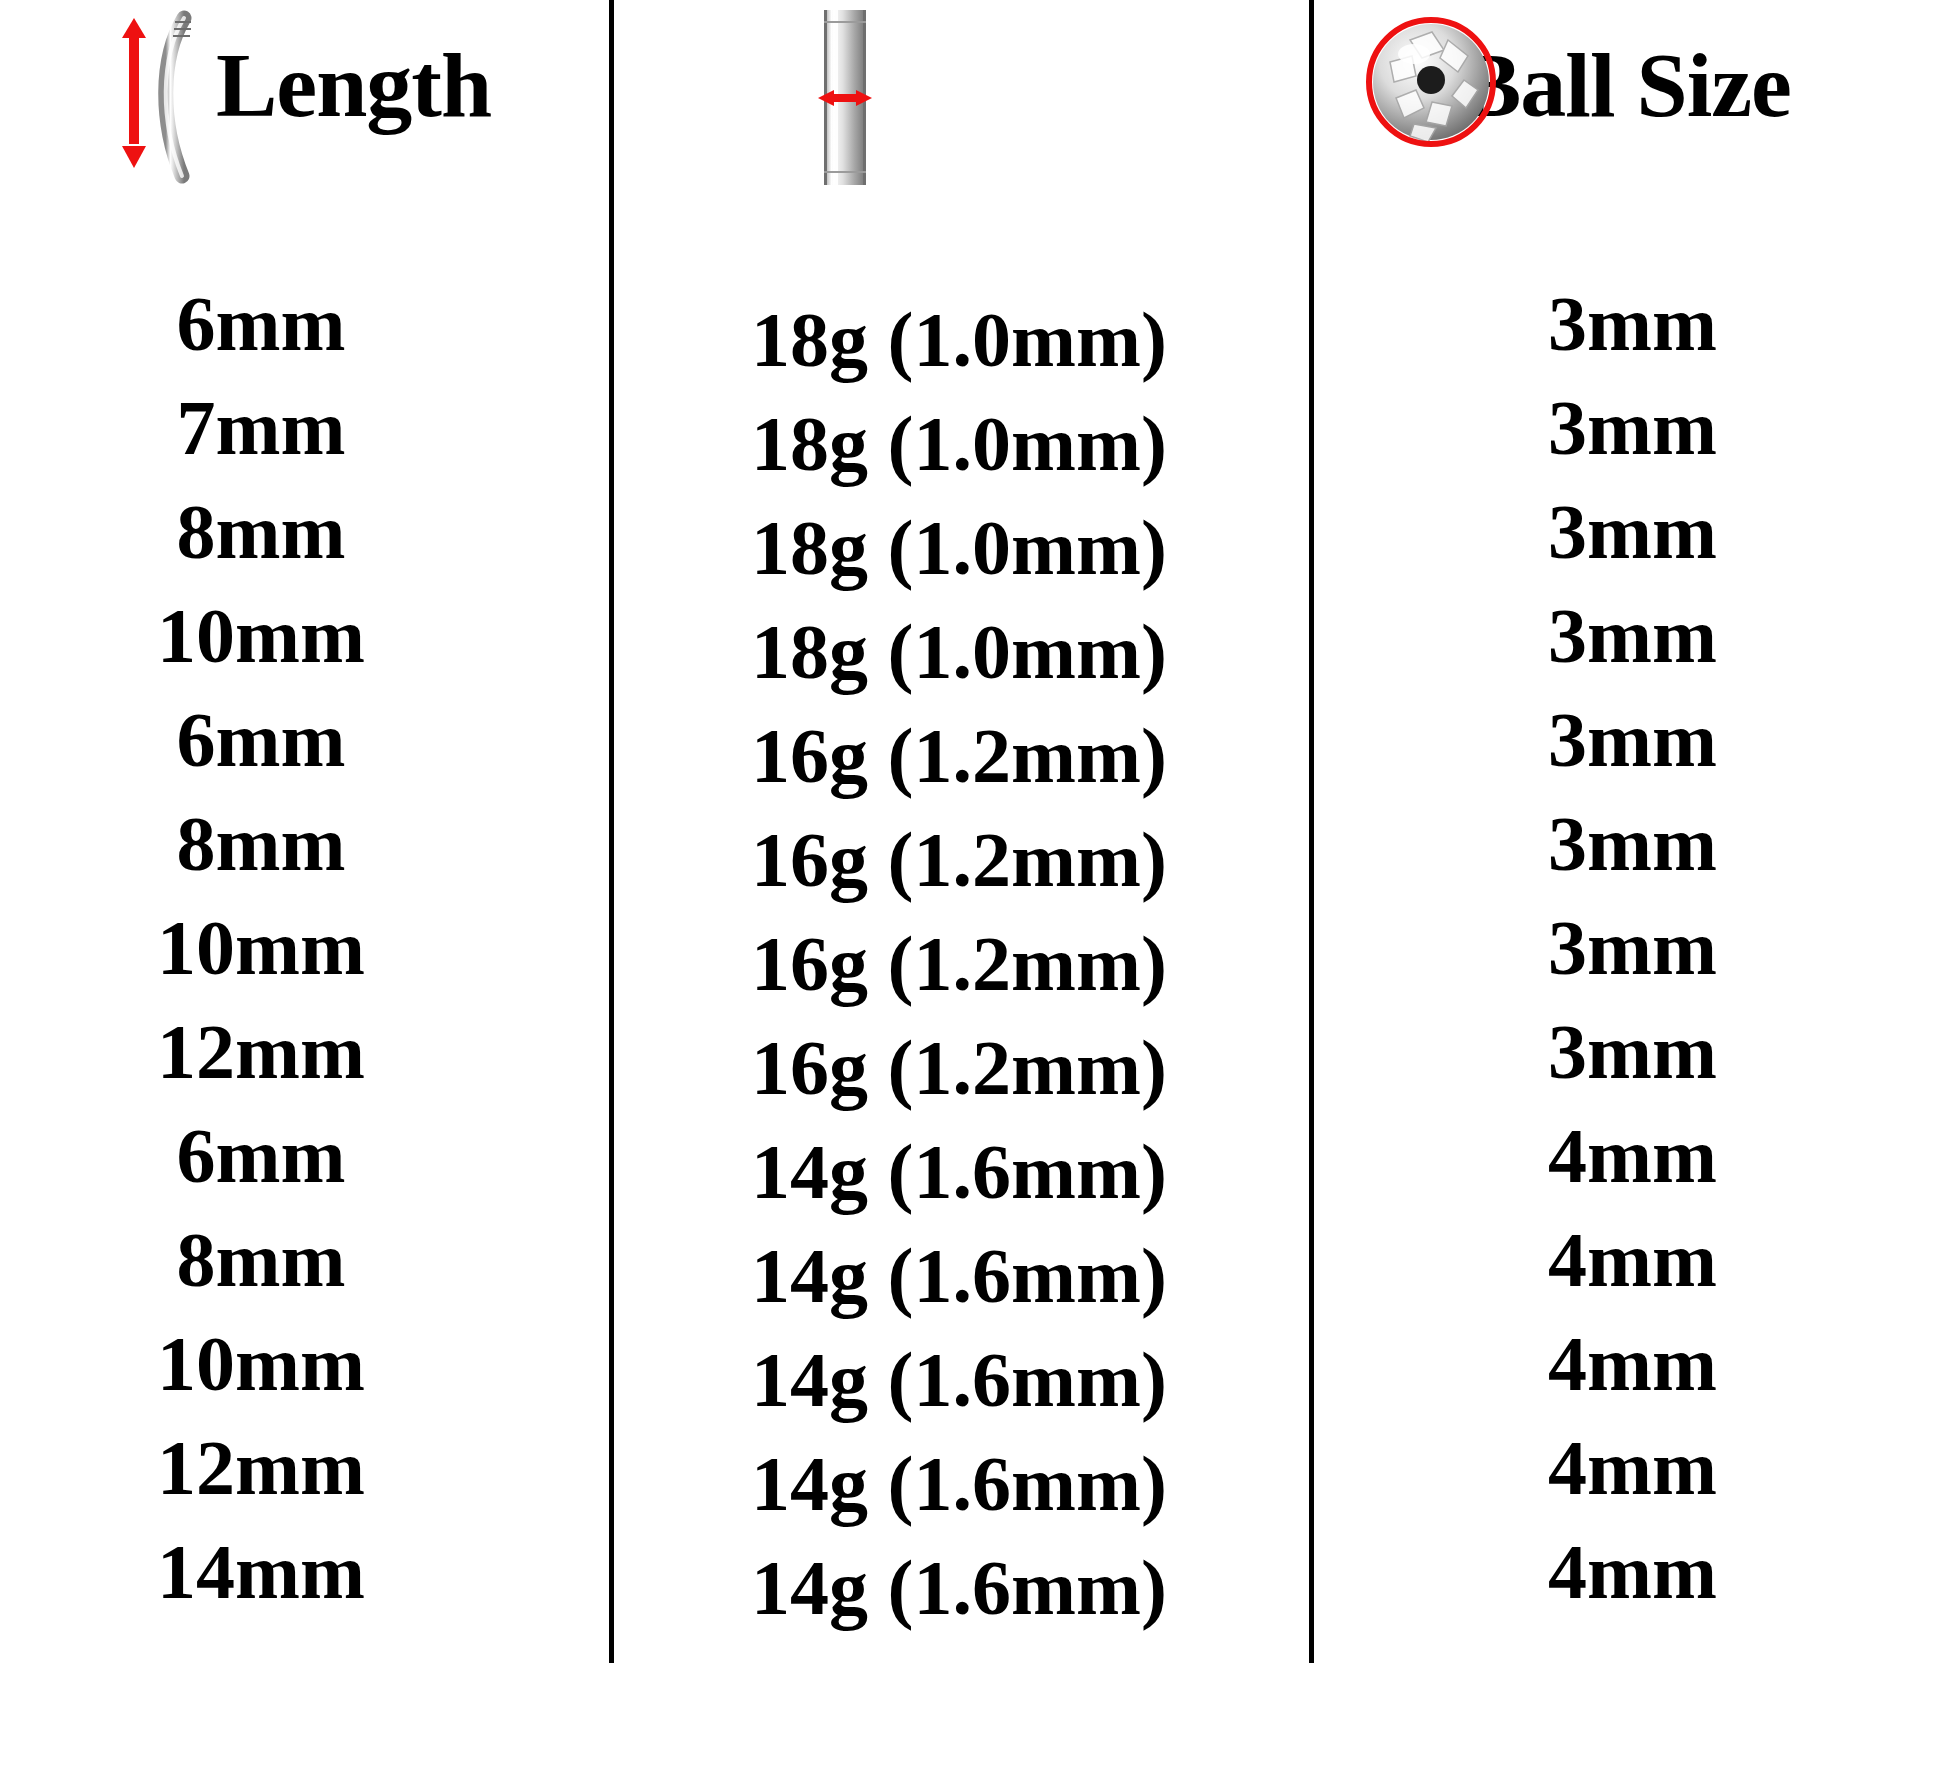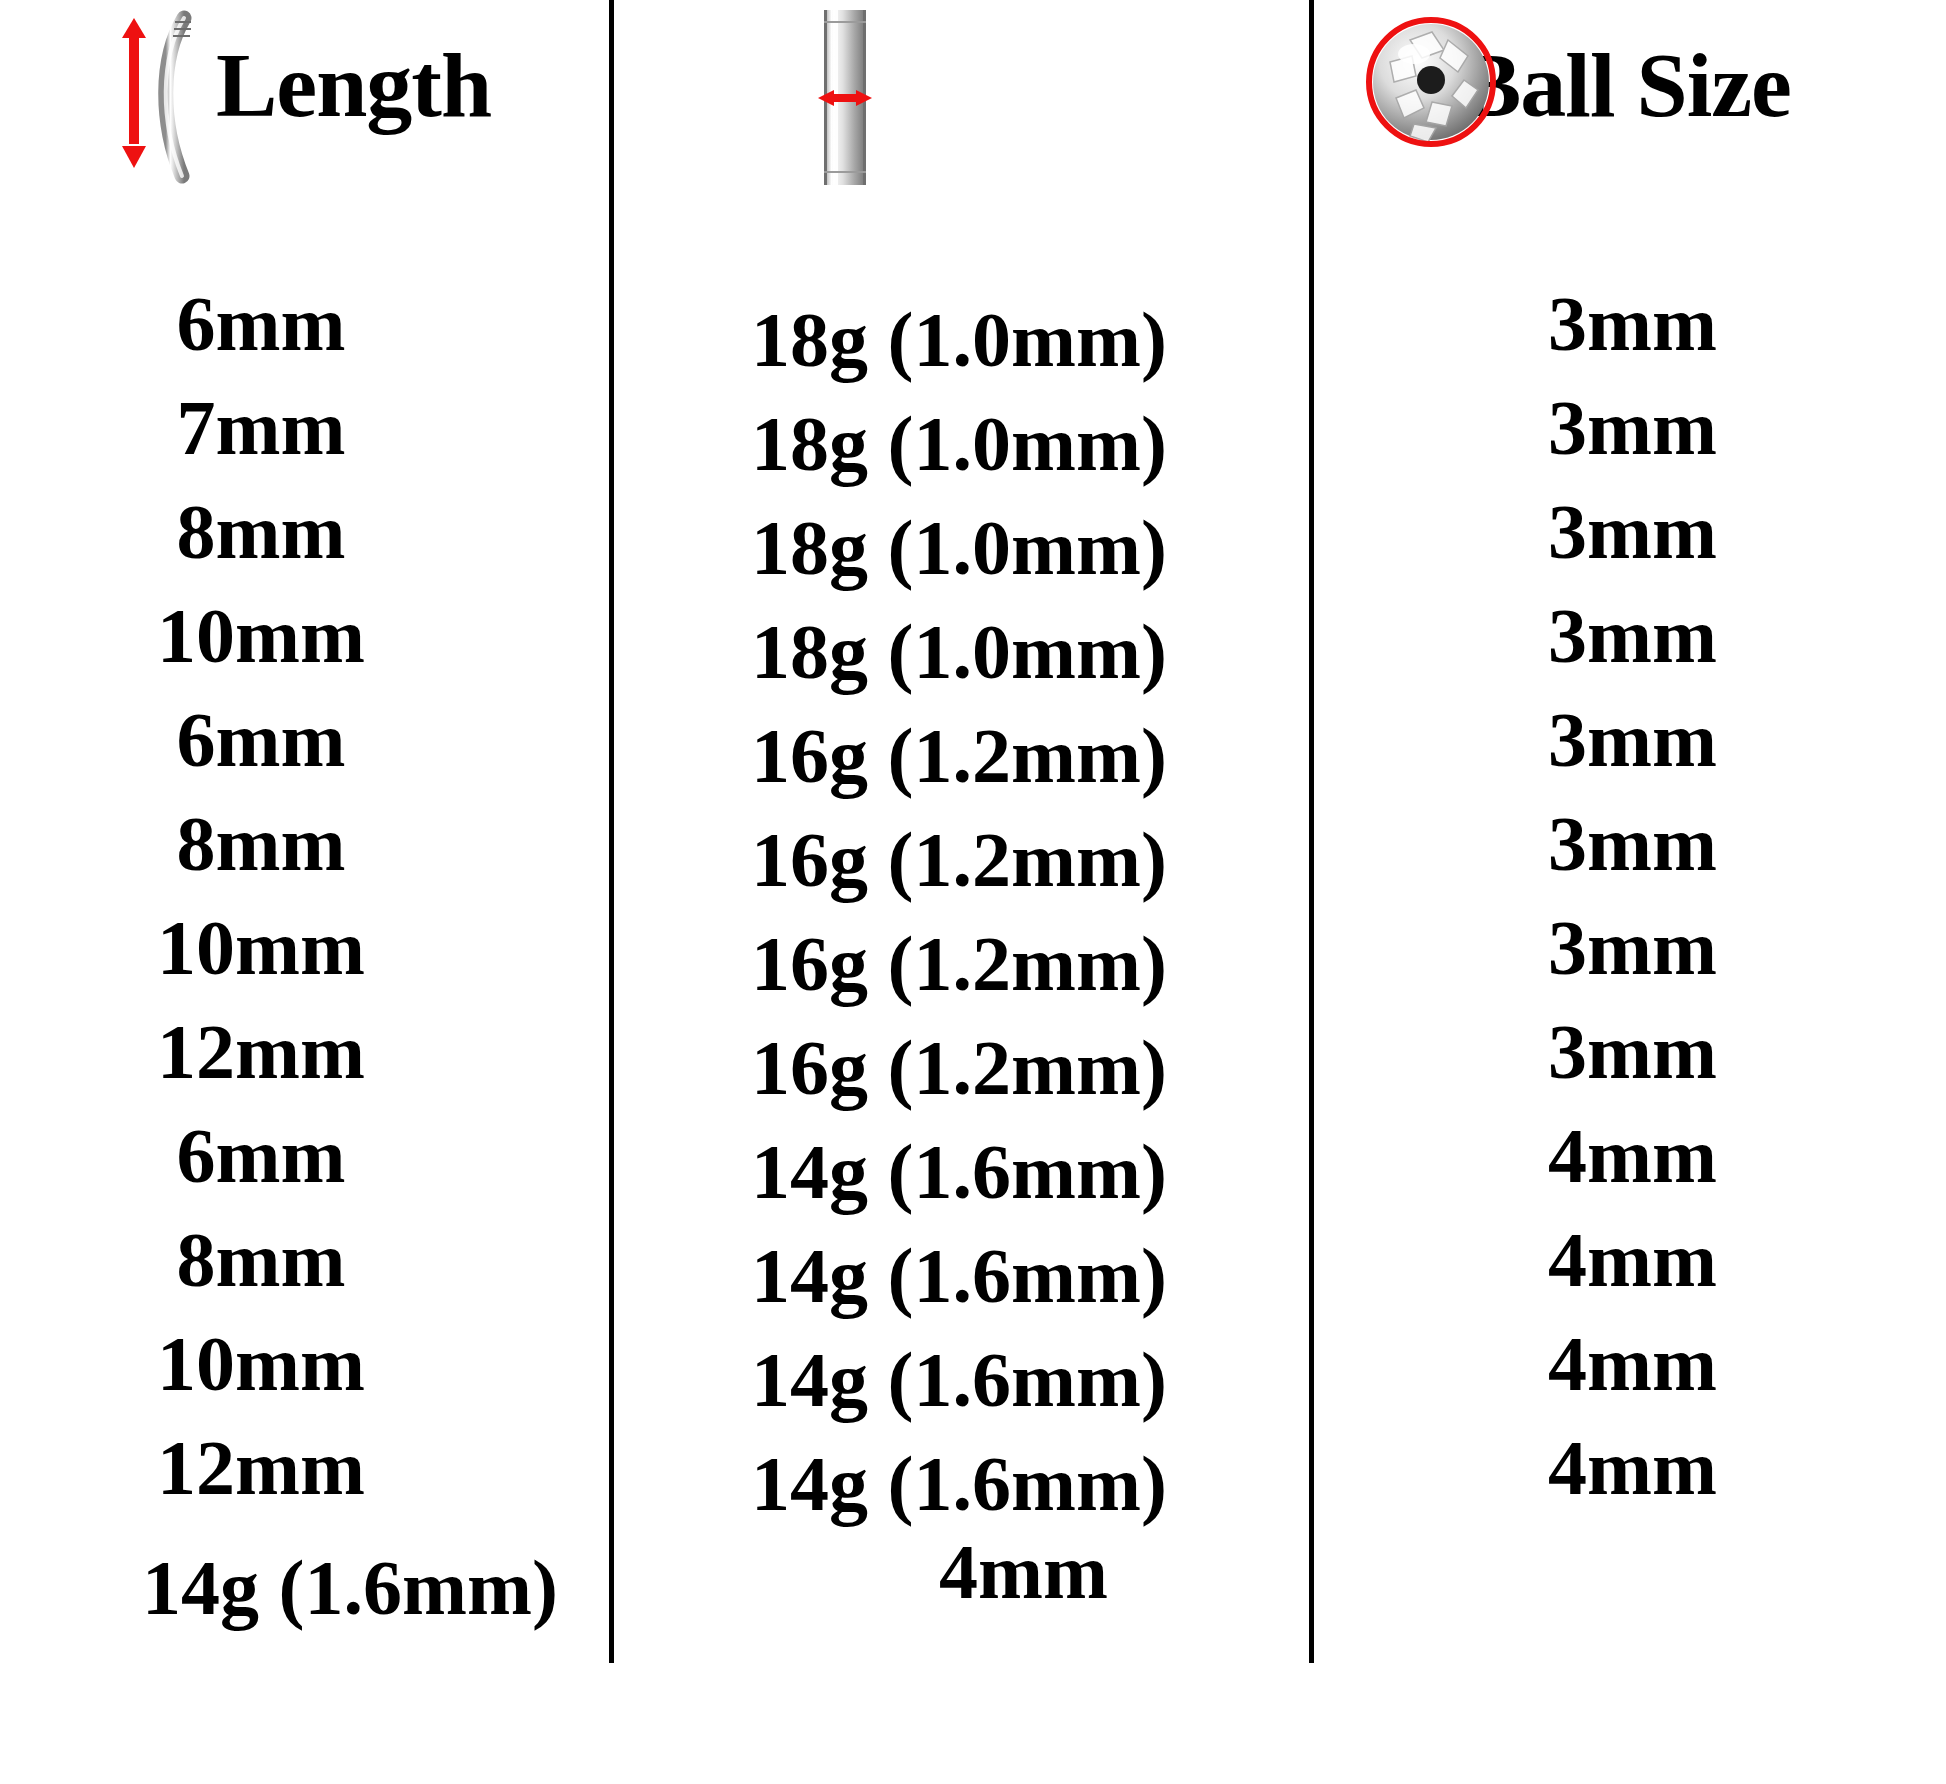--- a/index.html
+++ b/index.html
@@ -270,18 +270,19 @@
       <div class="cell ballsize">4mm</div>
     </div>
 
     <div class="data-row">
       <div class="cell length">12mm</div>
       <div class="cell gauge">14g (1.6mm)</div>
       <div class="cell ballsize">4mm</div>
     </div>
 
     <div class="data-row">
+      <div class="cell length">14mm</div>
       <div class="cell gauge">14g (1.6mm)</div>
       <div class="cell ballsize">4mm</div>
     </div>
 
   </div>
 </div>
 
 </body></html>

